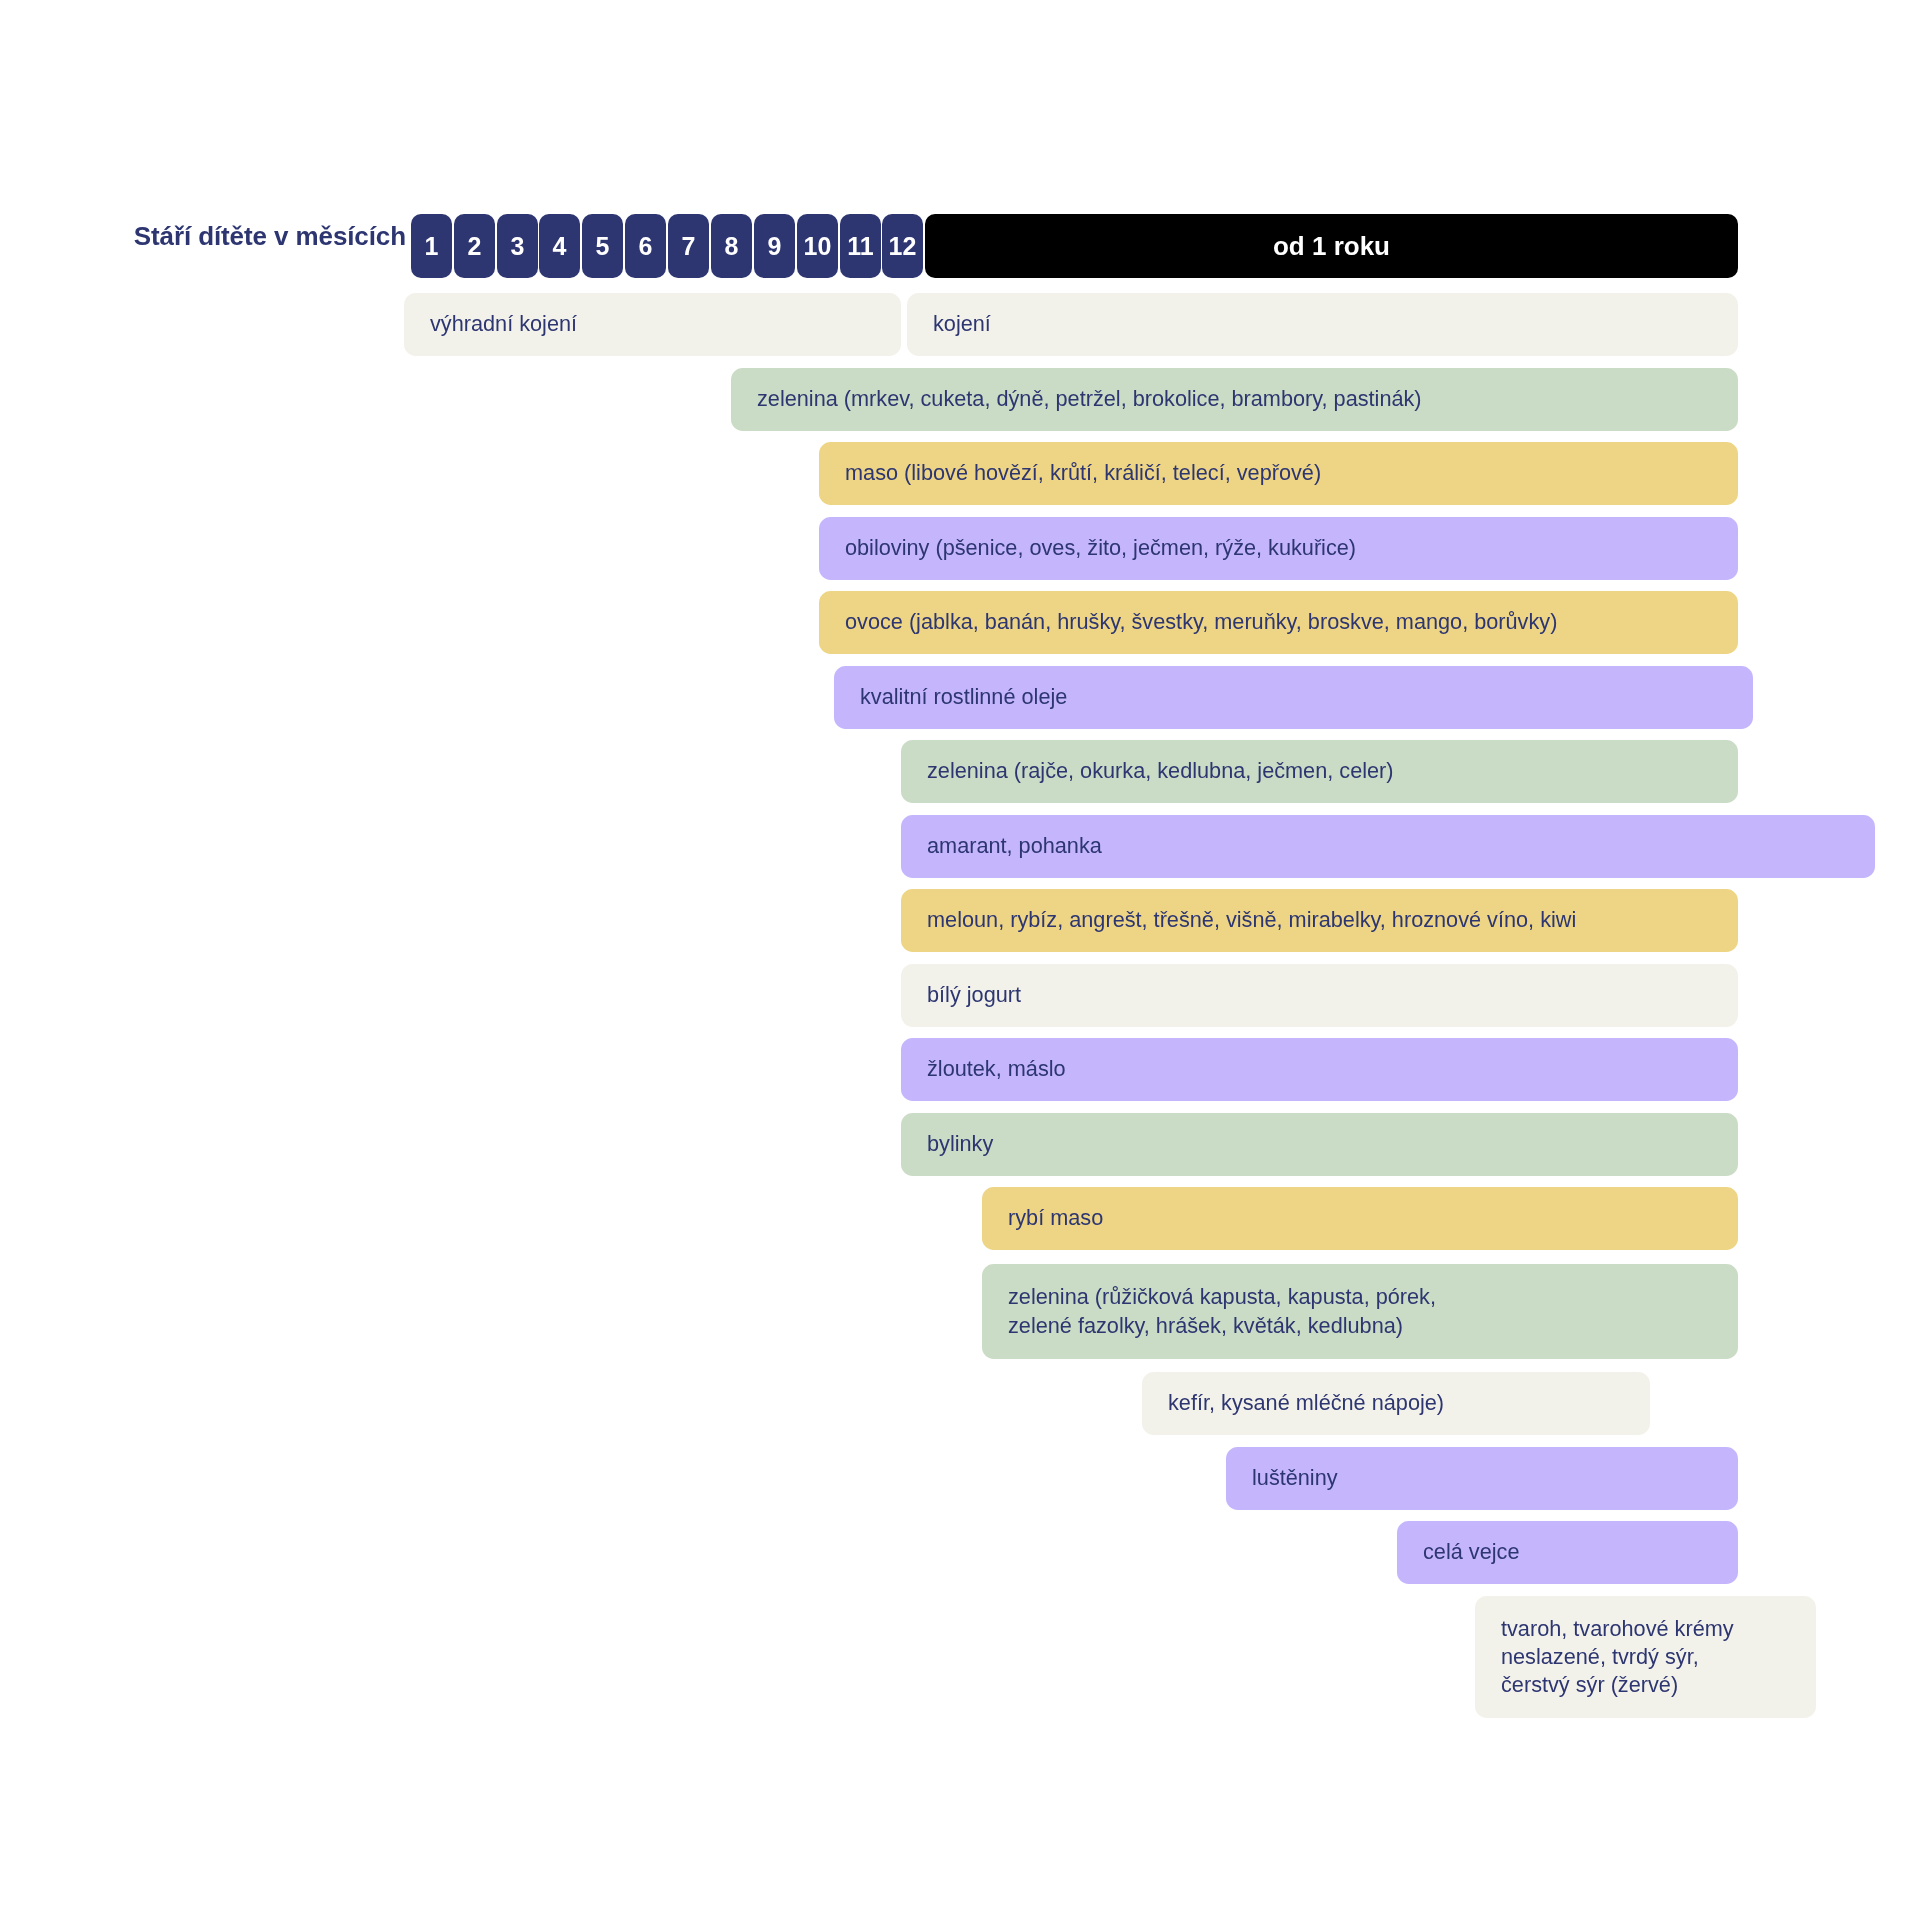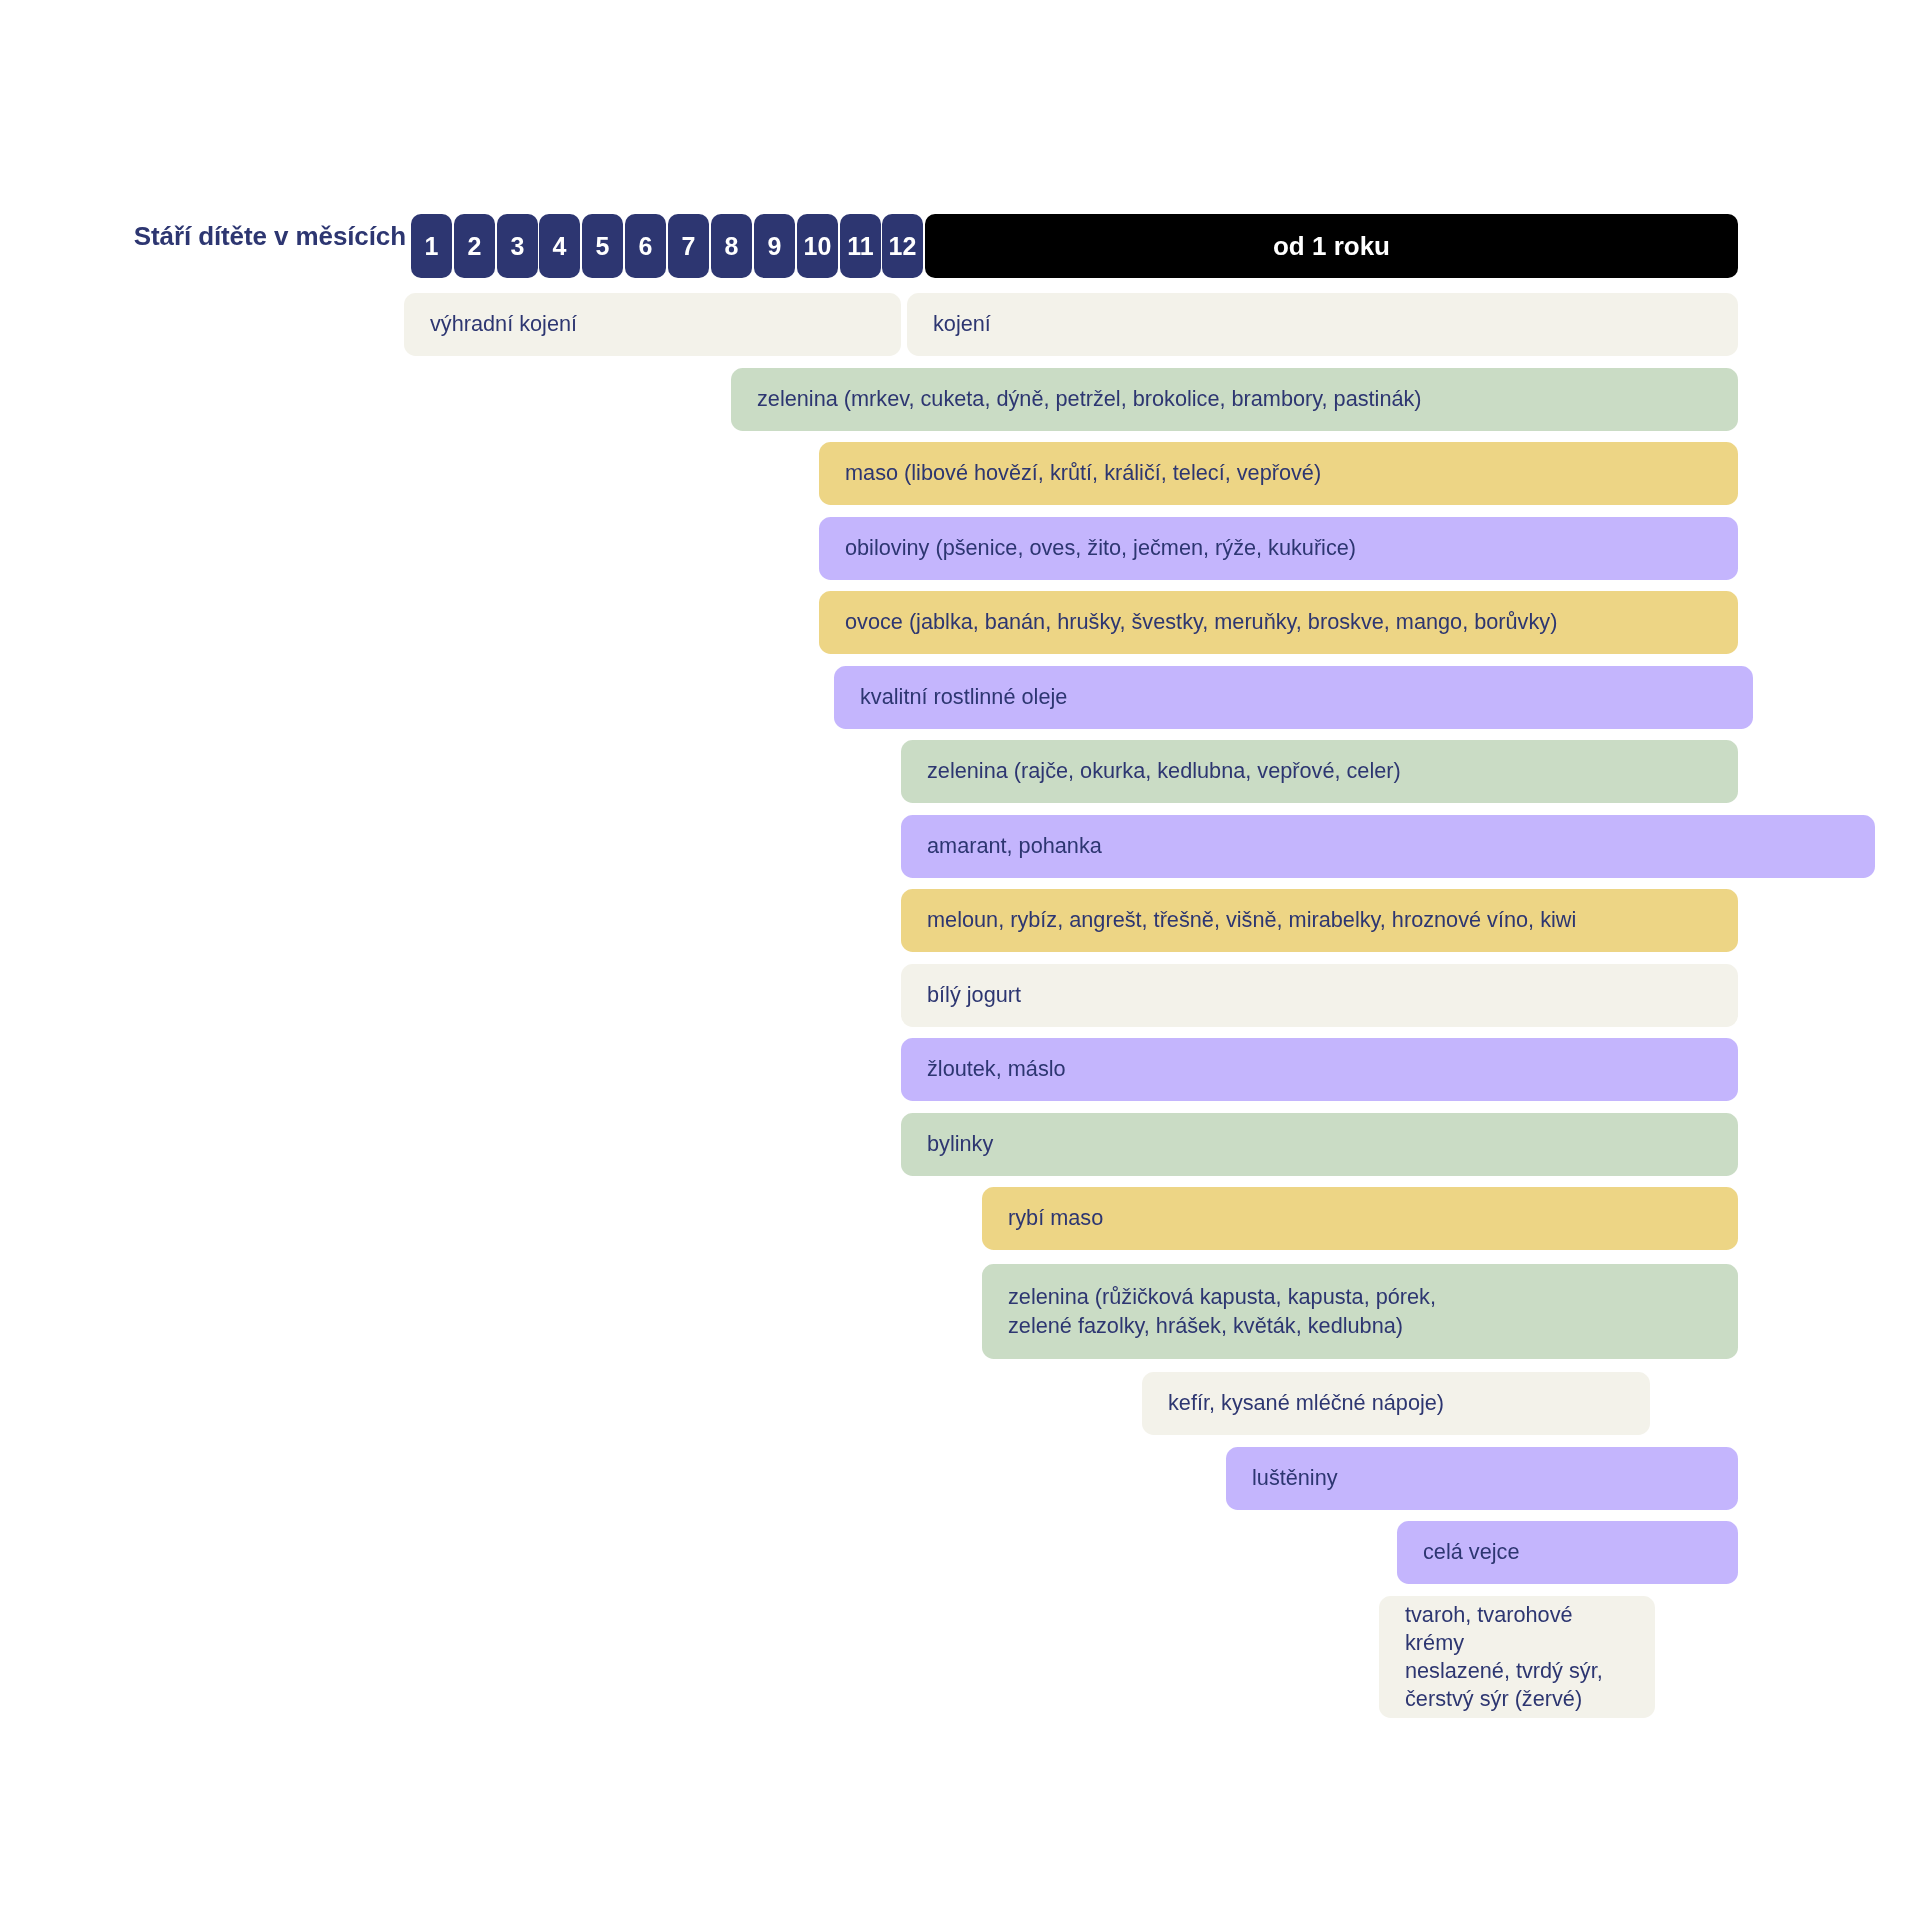--- a/index.html
+++ b/index.html
@@ -128,21 +128,21 @@
       <div class="bar c-light" style="left: 819px; top: 517px; width: 919px; height: 63px;">
         <span class="bar-label">obiloviny (pšenice, oves, žito, ječmen, rýže, kukuřice)</span>
       </div>
       <div class="bar c-yellow" style="left: 819px; top: 591px; width: 919px; height: 63px;">
         <span class="bar-label">ovoce (jablka, banán, hrušky, švestky, meruňky, broskve, mango, borůvky)</span>
       </div>
       <div class="bar c-light" style="left: 819px; top: 666px; width: 919px; height: 63px; margin-left: 15px;">
         <span class="bar-label">kvalitní rostlinné oleje</span>
       </div>
       <div class="bar c-green" style="left: 901px; top: 740px; width: 837px; height: 63px;">
-        <span class="bar-label">zelenina (rajče, okurka, kedlubna, vepřové, celer)</span>
+        <span class="bar-label">zelenina (rajče, okurka, kedlubna, ječmen, celer)</span>
       </div>
       <div class="bar c-light" style="left: 901px; top: 815px; width: 974px; height: 63px;">
         <span class="bar-label">amarant, pohanka</span>
       </div>
       <div class="bar c-yellow" style="left: 901px; top: 889px; width: 837px; height: 63px;">
         <span class="bar-label">meloun, rybíz, angrešt, třešně, višně, mirabelky, hroznové víno, kiwi</span>
       </div>
       <div class="bar c-cream" style="left: 901px; top: 964px; width: 837px; height: 63px;">
         <span class="bar-label">bílý jogurt</span>
       </div>
@@ -161,21 +161,21 @@
       </div>
       <div class="bar c-cream" style="left: 1142px; top: 1372px; width: 508px; height: 63px;">
         <span class="bar-label">kefír, kysané mléčné nápoje)</span>
       </div>
       <div class="bar c-light" style="left: 1226px; top: 1447px; width: 512px; height: 63px;">
         <span class="bar-label">luštěniny</span>
       </div>
       <div class="bar c-light" style="left: 1397px; top: 1521px; width: 341px; height: 63px;">
         <span class="bar-label">celá vejce</span>
       </div>
-      <div class="bar c-cream" style="left: 1379px; top: 1596px; width: 276px; height: 122px;">
+      <div class="bar c-cream" style="left: 1475px; top: 1596px; width: 341px; height: 122px;">
         <span class="bar-label">tvaroh, tvarohové krémy
 neslazené, tvrdý sýr,
 čerstvý sýr (žervé)</span>
       </div>
     </div>
 
 </div>
 
 
 </body></html>

